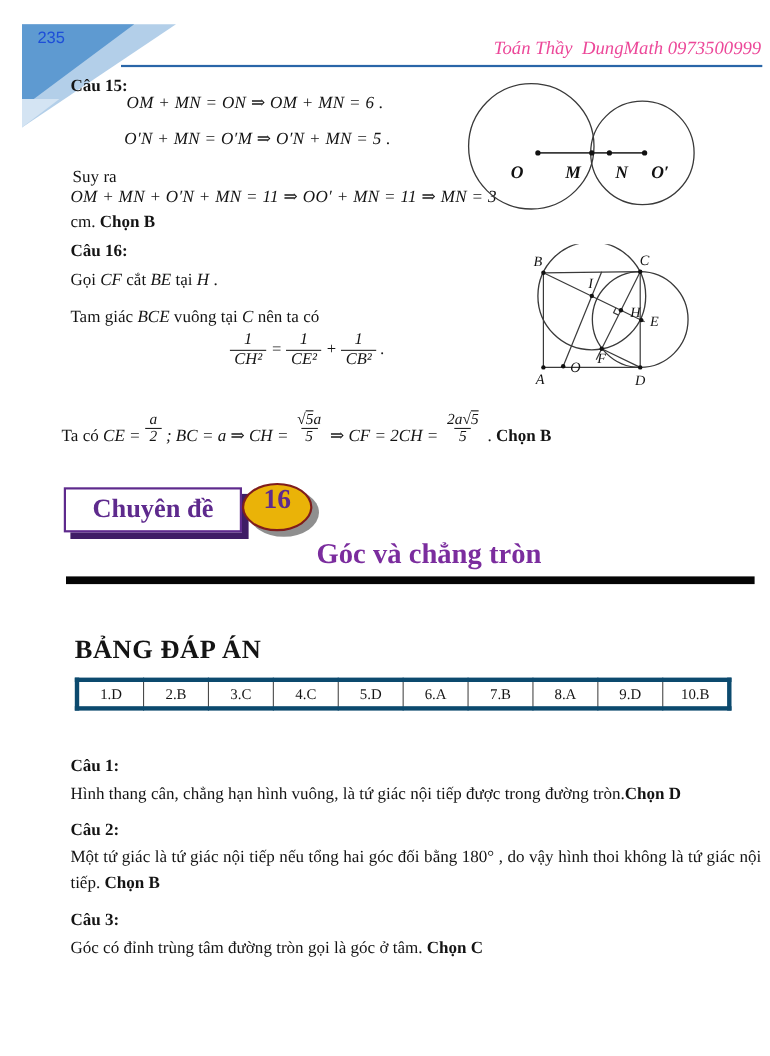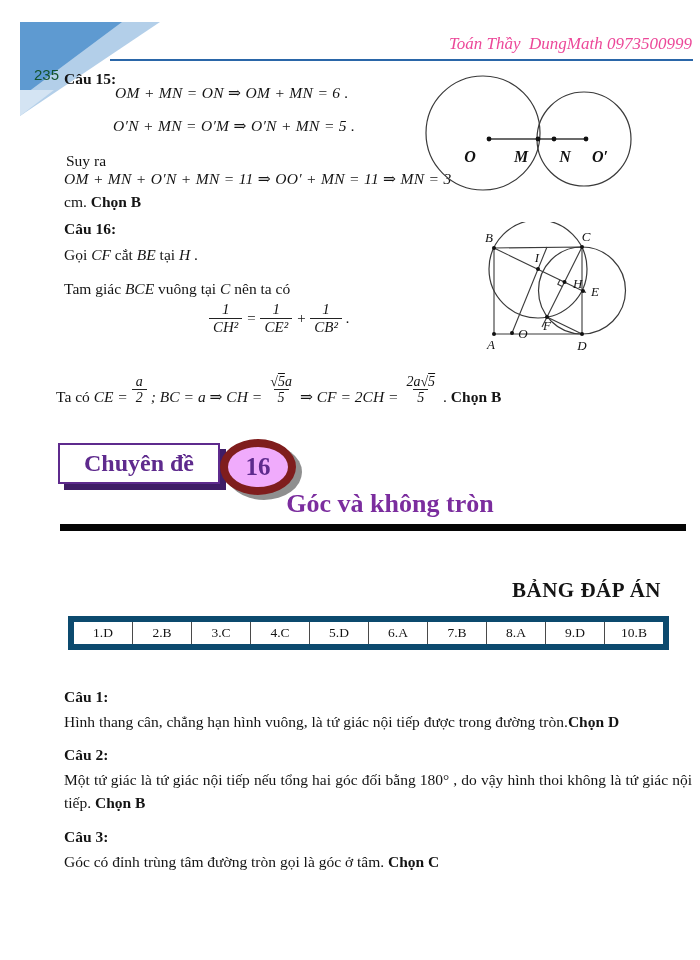--- a/index.html
+++ b/index.html
@@ -8,48 +8,48 @@
     font-family:"Liberation Serif","DejaVu Serif",serif;color:#141414;
   }
   .abs{position:absolute;}
   .it{font-style:italic;}
   .label{font-weight:bold;font-size:15.5px;}
   .math{font-style:italic;font-size:15.5px;letter-spacing:.3px;white-space:pre;}
   .body-text{font-size:15.5px;line-height:23px;}
   .chon{font-weight:bold;}
 
   
-  #page-num{left:34px;top:26px;color:#14532d;font-family:"Liberation Sans",sans-serif;font-size:15px;margin-top:40px;}
+  #page-num{left:34px;top:26px;color:#1d4ed8;font-family:"Liberation Sans",sans-serif;font-size:15px;}
   #brand{top:34px;right:8px;color:#ec4899;font-style:italic;font-size:17px;white-space:pre;}
   #header-rule{left:110px;top:59px;width:583px;height:2px;background:#2a66a8;}
 
   
   .frac{display:inline-flex;flex-direction:column;align-items:center;margin:0 4px;font-style:italic;}
   .frac .fn{padding:0 4px;line-height:1.12;}
   .frac .fd{padding:0 4px;line-height:1.12;border-top:1.3px solid #222;}
   .ov{text-decoration:overline;}
 
   #c16-formula{left:205px;top:301px;display:flex;align-items:center;font-size:15px;font-style:italic;}
   #c16-result{left:56px;top:362px;height:44px;display:flex;align-items:flex-end;font-size:15.5px;white-space:pre;}
   #c16-result .frac{font-size:14px;}
 
   
   #cd-box{left:58px;top:443px;width:158px;height:37px;background:#fff;border:2.5px solid #5e2a8d;
     box-shadow:6px 6px 0 #3f1d66;display:flex;align-items:center;justify-content:center;z-index:1;text-align:right;}
   #cd-box span{color:#5e2a8d;font-weight:bold;font-size:24px;}
-  #cd-num{left:220px;top:439px;width:60px;height:40px;background:#f0abfc;border:8px solid #7f1d1d;border-radius:50%;
-    box-shadow:6px 5px 0 #8f8f8f;display:flex;align-items:center;justify-content:center;z-index:2;}
+  #cd-num{left:220px;top:439px;width:60px;height:40px;background:#eab308;border:2px solid #7f1d1d;border-radius:50%;
+    box-shadow:6px 5px 0 #8f8f8f;display:flex;align-items:flex-start;justify-content:center;z-index:2;}
   #cd-num span{color:#5e2a8d;font-weight:bold;font-size:25px;}
   #chapter-title{left:80px;top:489px;width:620px;text-align:center;color:#7b2d9e;font-weight:bold;font-size:26px;}
   #black-bar{left:60px;top:524px;width:626px;height:7px;background:#050505;}
 
   
-  #answers-heading{left:68px;top:578px;width:593px;text-align:right;font-weight:bold;font-size:21px;letter-spacing:.5px;}
+  #answers-heading{left:68px;top:578px;width:593px;text-align:left;font-weight:bold;font-size:24px;letter-spacing:.5px;}
   #answers-table{left:68px;top:616px;}
-  #answers-table table{border-collapse:collapse;border:6px solid #0c4a6e;}
+  #answers-table table{border-collapse:collapse;border:4px solid #0c4a6e;}
   #answers-table td{border:1.2px solid #4a4a4a;width:58px;height:22px;text-align:center;
     font-size:13.5px;font-family:"Liberation Serif",serif;padding:0;}
 
   
   .figline{stroke:#3a3a3a;stroke-width:1.1;fill:none;}
   .figcirc{stroke:#3a3a3a;stroke-width:1.2;fill:none;}
   .dot{fill:#111;}
   .fl1{font:italic bold 16px "Liberation Serif",serif;fill:#111;}
   .fl2{font:italic 13px "Liberation Serif",serif;fill:#111;}
 
@@ -151,21 +151,21 @@
   <span>. </span>
   <span class="chon">Chọn B</span>
 </div>
 
 <div class="abs" id="cd-box">
     <span>Chuyên đề</span>
   </div>
 <div class="abs" id="cd-num">
     <span>16</span>
   </div>
-<div class="abs" id="chapter-title">Góc và không tròn</div>
+<div class="abs" id="chapter-title">Góc và chẳng tròn</div>
 <div class="abs" id="black-bar"></div>
 
 <div class="abs" id="answers-heading">BẢNG ĐÁP ÁN</div>
 <div class="abs" id="answers-table">
   <table>
     <tbody>
         <tr>
       <td>1.D</td>
       <td>2.B</td>
       <td>3.C</td>

